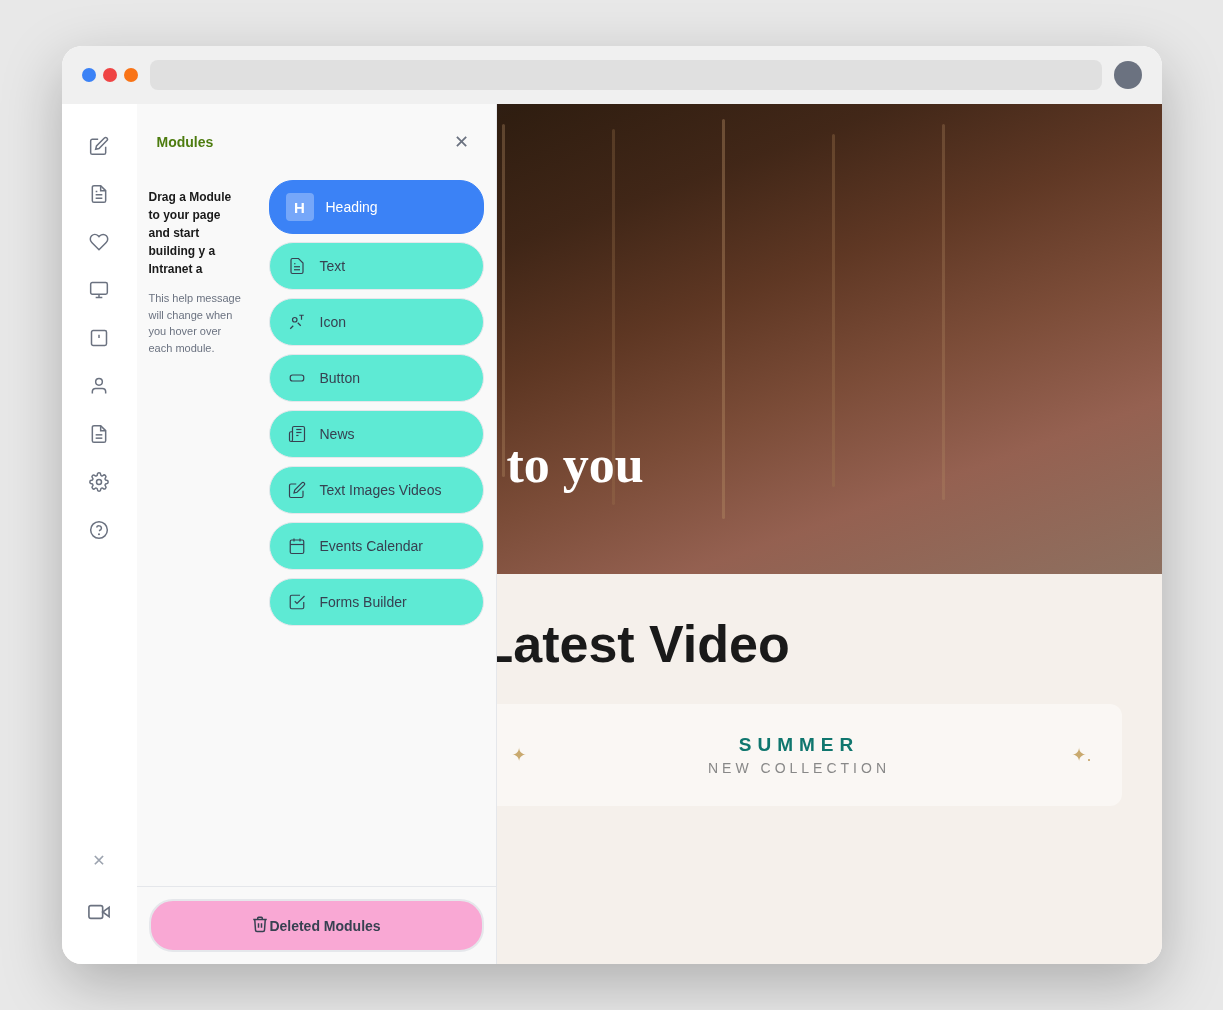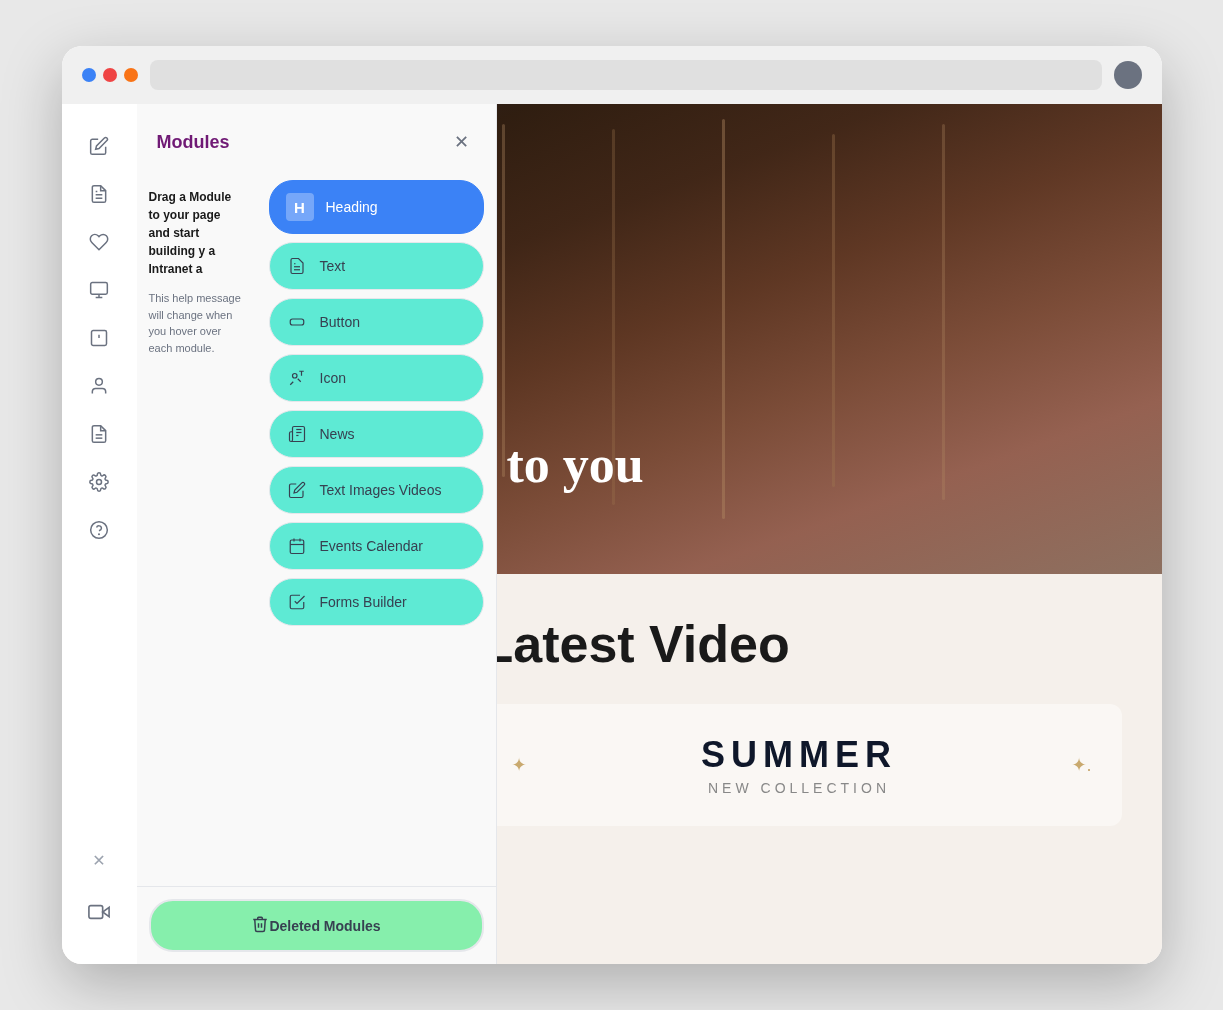--- a/index.html
+++ b/index.html
@@ -108,24 +108,24 @@
 
     .summer-collection-card {
       margin: 10px 40px;
       background: #faf7f4;
       border-radius: 12px;
       padding: 30px;
       text-align: center;
     }
 
     .summer-title {
-      font-size: 36px;
+      font-size: 19px;
       font-weight: 700;
       letter-spacing: 6px;
-      color: #0f172a;
+      color: #0f766e;
     }
 
     .summer-subtitle {
       font-size: 14px;
       letter-spacing: 4px;
       color: #888;
       margin-top: 4px;
     }
 
     .summer-deco {
@@ -196,23 +196,23 @@
     }
 
     .modules-header {
       display: flex;
       align-items: center;
       justify-content: space-between;
       padding: 24px 20px 16px;
     }
 
     .modules-title {
-      font-size: 18px;
+      font-size: 14px;
       font-weight: 600;
-      color: #701a75;
+      color: #4d7c0f;
     }
 
     .modules-close-btn {
       width: 28px;
       height: 28px;
       display: flex;
       align-items: center;
       justify-content: center;
       cursor: pointer;
       color: #6b7280;
@@ -302,21 +302,21 @@
       padding: 12px;
       border-top: 1px solid #e5e7eb;
     }
 
     .deleted-modules-btn {
       width: 100%;
       display: flex;
       align-items: center;
       justify-content: center;
       padding: 14px;
-      background: #86efac;
+      background: #f9a8d4;
       border: 2px solid #e5e7eb;
       border-radius: 24px;
       cursor: pointer;
       font-size: 14px;
       font-weight: 600;
       color: #374151;
       transition: all 0.2s;
     }
 
     
@@ -492,35 +492,35 @@
                 <polyline points="10 9 9 9 8 9"></polyline>
               </svg>
             </div>
             <span>Text</span>
           </div>
 
 
           <div class="module-item">
             <div class="module-item-icon">
               <svg width="18" height="18" viewBox="0 0 24 24" fill="none" stroke="currentColor" stroke-width="1.6">
-                <rect x="3" y="8" width="18" height="8" rx="3"></rect>
-              </svg>
-            </div>
-            <span>Button</span>
-          </div>
-
-          <div class="module-item">
-            <div class="module-item-icon">
-              <svg width="18" height="18" viewBox="0 0 24 24" fill="none" stroke="currentColor" stroke-width="1.6">
                 <circle cx="9" cy="9" r="3"></circle>
                 <path d="M17 17l-4-4M15 3h6M18 3v6"></path>
                 <path d="M3 21l4-4"></path>
               </svg>
             </div>
             <span>Icon</span>
+          </div>
+
+          <div class="module-item">
+            <div class="module-item-icon">
+              <svg width="18" height="18" viewBox="0 0 24 24" fill="none" stroke="currentColor" stroke-width="1.6">
+                <rect x="3" y="8" width="18" height="8" rx="3"></rect>
+              </svg>
+            </div>
+            <span>Button</span>
           </div>
 
           <div class="module-item">
             <div class="module-item-icon">
               <svg width="18" height="18" viewBox="0 0 24 24" fill="none" stroke="currentColor" stroke-width="1.6">
                 <path d="M4 22h16a2 2 0 0 0 2-2V4a2 2 0 0 0-2-2H8a2 2 0 0 0-2 2v16a2 2 0 0 1-2 2zm0 0a2 2 0 0 1-2-2v-9c0-1.1.9-2 2-2h2"></path>
                 <line x1="11" y1="6" x2="18" y2="6"></line>
                 <line x1="11" y1="10" x2="18" y2="10"></line>
                 <line x1="11" y1="14" x2="14" y2="14"></line>
               </svg>

